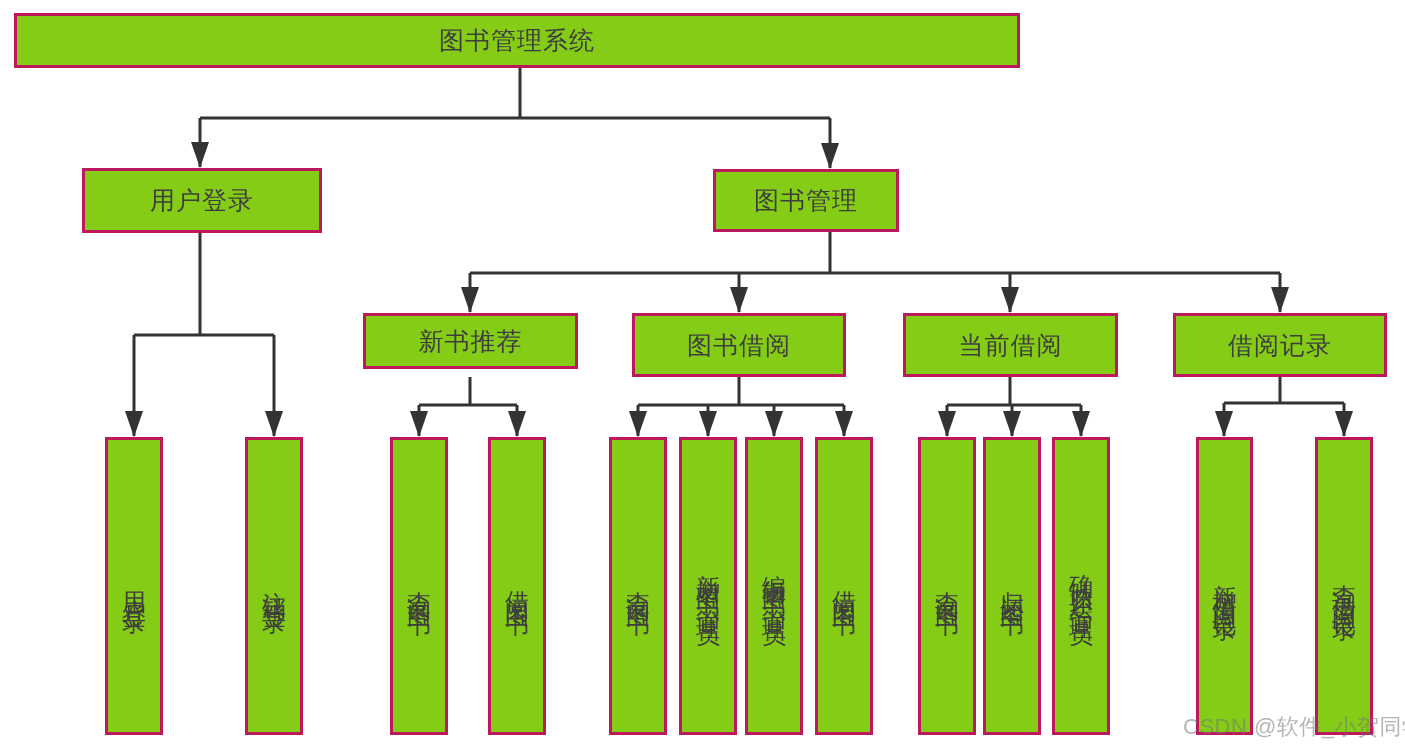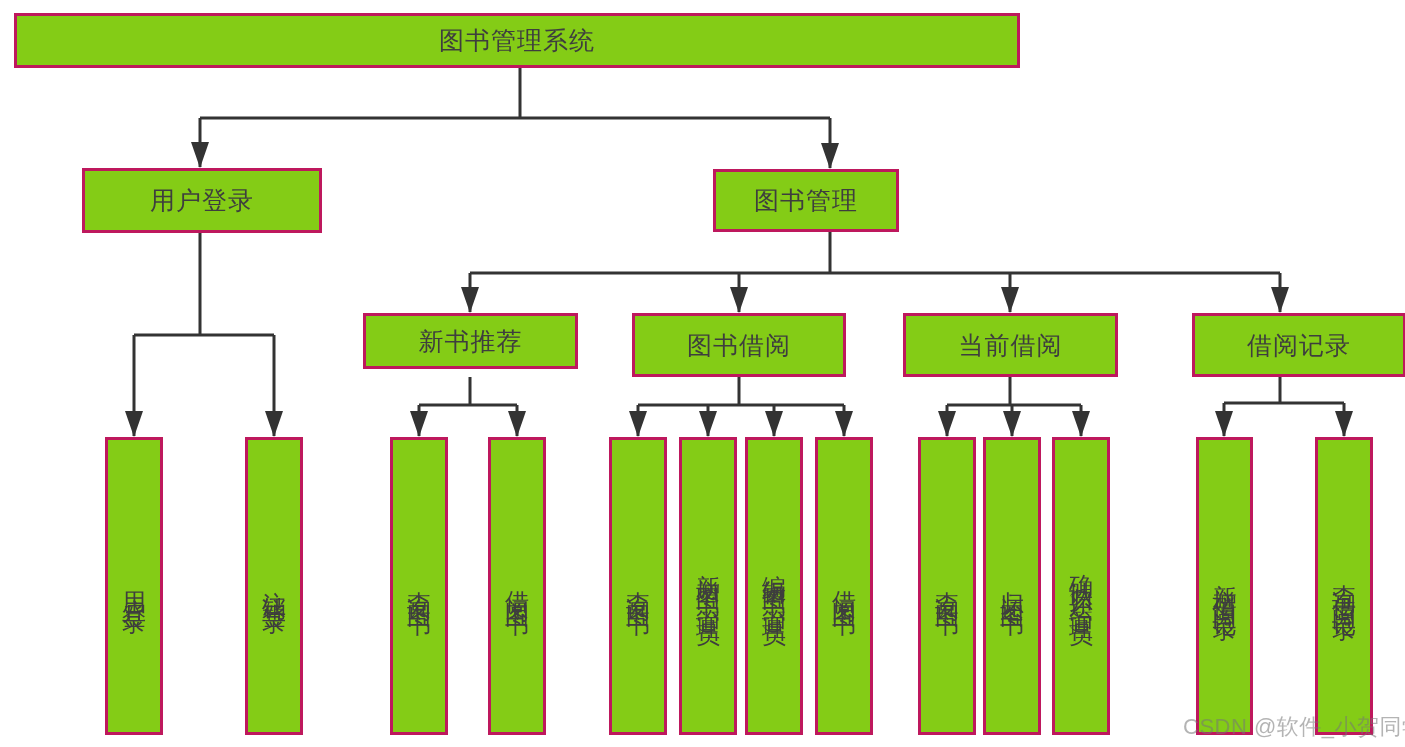--- a/index.html
+++ b/index.html
@@ -106,21 +106,21 @@
   </svg>
 
   <div class="node" style="left:14px; top:13px; width:1006px; height:55px;">图书管理系统</div>
 
   <div class="node" style="left:82px; top:168px; width:240px; height:65px;">用户登录</div>
   <div class="node" style="left:713px; top:169px; width:186px; height:63px;">图书管理</div>
 
   <div class="node" style="left:363px; top:313px; width:215px; height:56px;">新书推荐</div>
   <div class="node" style="left:632px; top:313px; width:214px; height:64px;">图书借阅</div>
   <div class="node" style="left:903px; top:313px; width:215px; height:64px;font-family:Liberation Mono, monospace;">当前借阅</div>
-  <div class="node" style="left:1173px; top:313px; width:214px; height:64px;margin-left:19px;">借阅记录</div>
+  <div class="node" style="left:1173px; top:313px; width:214px; height:64px;">借阅记录</div>
 
   <div class="node leaf" style="left:105px; top:437px; width:58px; height:298px;">
     <span class="vtext">用户登录</span>
   </div>
   <div class="node leaf" style="left:245px; top:437px; width:58px; height:298px;">
     <span class="vtext">注销登录</span>
   </div>
 
   <div class="node leaf" style="left:390px; top:437px; width:58px; height:298px;">
     <span class="vtext">查询图书</span>

